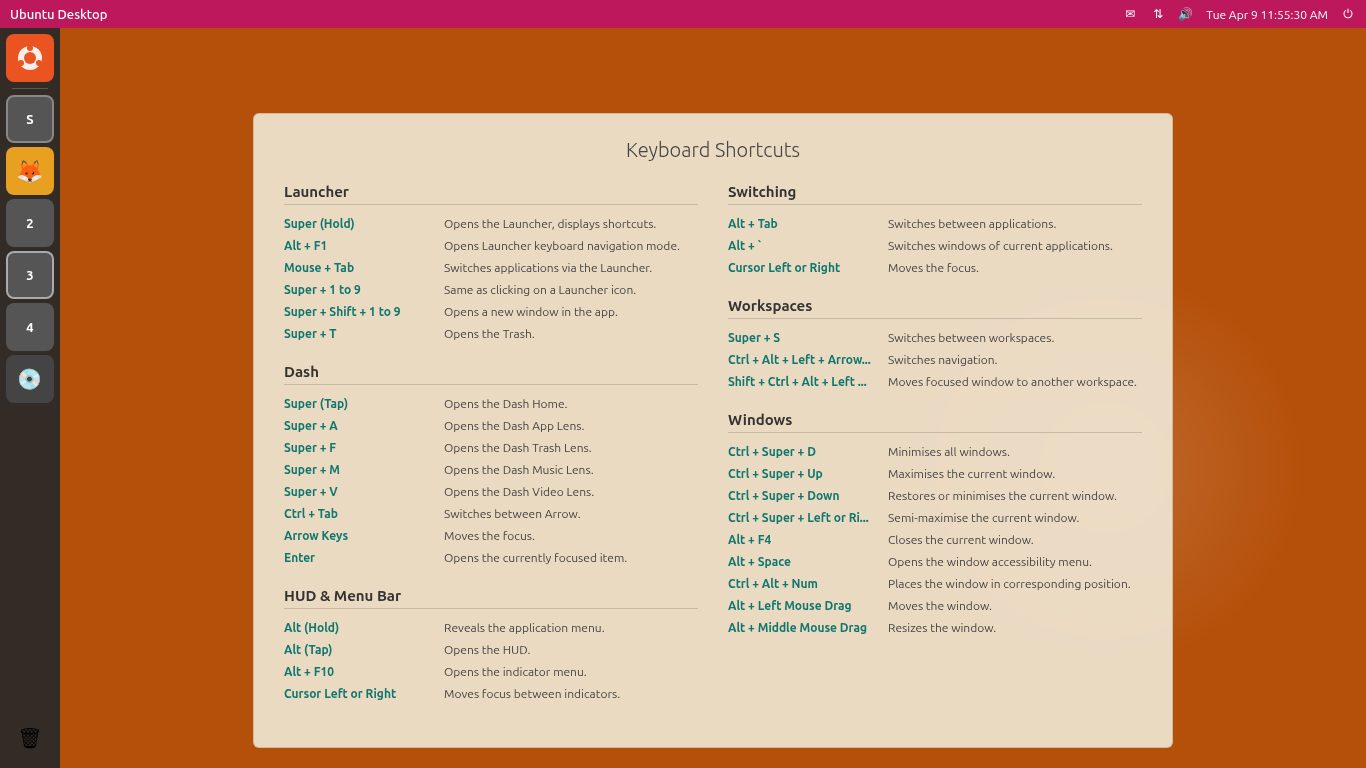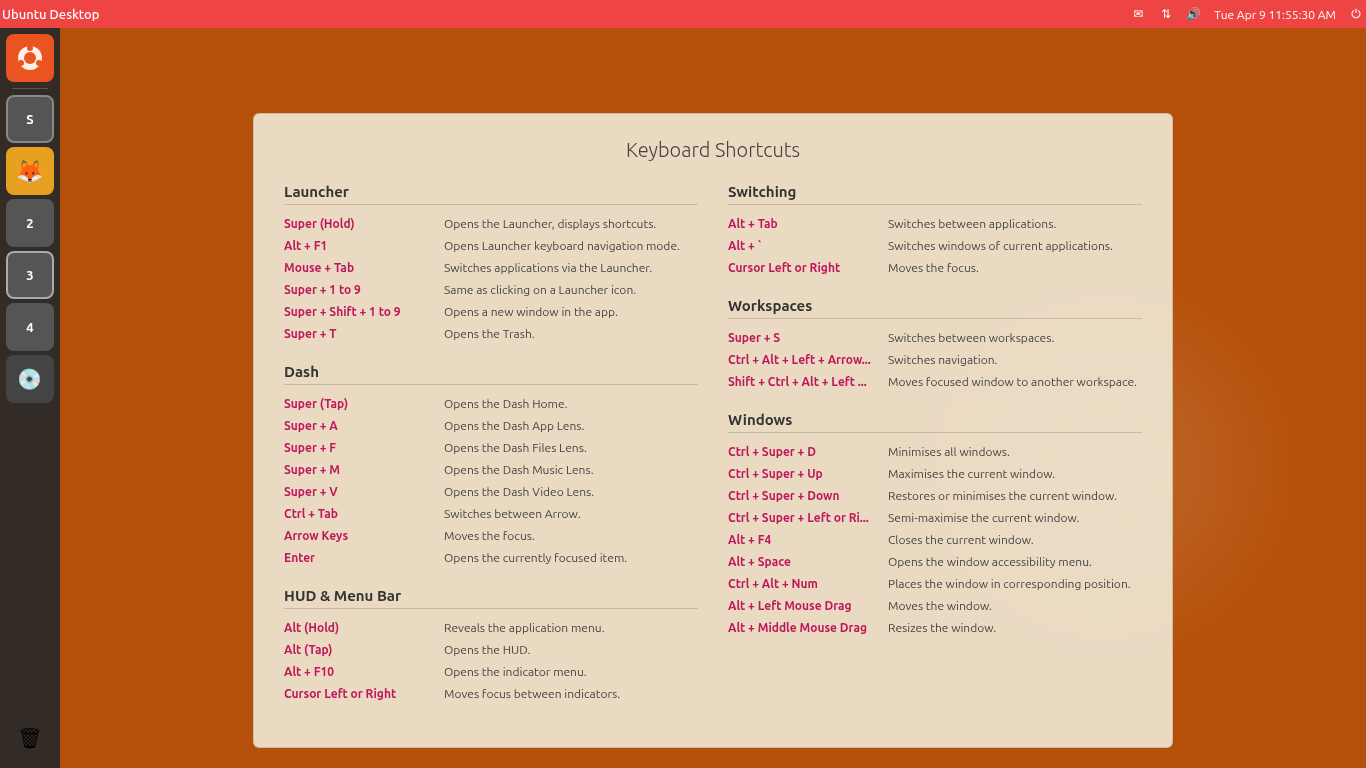--- a/index.html
+++ b/index.html
@@ -10,25 +10,25 @@
       font-family: Ubuntu, 'Segoe UI', sans-serif;
       background: #b5500a;
       position: relative;
     }
 
     
     .taskbar {
       position: absolute;
       top: 0; left: 0; right: 0;
       height: 28px;
-      background: #ef4444;
+      background: #be185d;
       display: flex;
       align-items: center;
       justify-content: space-between;
-      padding: 0 2px;
+      padding: 0 10px;
       z-index: 100;
     }
     .taskbar-left {
       font-size: 13px;
       color: #fff;
       font-weight: 500;
     }
     .taskbar-right {
       display: flex;
       align-items: center;
@@ -170,21 +170,21 @@
     .shortcut-row {
       display: flex;
       align-items: flex-start;
       margin-bottom: 4px;
       font-size: 12px;
       line-height: 1.5;
     }
     .shortcut-key {
       min-width: 160px;
       font-weight: bold;
-      color: #be185d;
+      color: #0f766e;
       padding-right: 8px;
       flex-shrink: 0;
     }
     .shortcut-desc {
       color: #444;
     }
   </style>
 </head>
 <body>
 
@@ -278,21 +278,21 @@
               <div class="shortcut-row">
                 <span class="shortcut-key">Super (Tap)</span>
                 <span class="shortcut-desc">Opens the Dash Home.</span>
               </div>
               <div class="shortcut-row">
                 <span class="shortcut-key">Super + A</span>
                 <span class="shortcut-desc">Opens the Dash App Lens.</span>
               </div>
               <div class="shortcut-row">
                 <span class="shortcut-key">Super + F</span>
-                <span class="shortcut-desc">Opens the Dash Files Lens.</span>
+                <span class="shortcut-desc">Opens the Dash Trash Lens.</span>
               </div>
               <div class="shortcut-row">
                 <span class="shortcut-key">Super + M</span>
                 <span class="shortcut-desc">Opens the Dash Music Lens.</span>
               </div>
               <div class="shortcut-row">
                 <span class="shortcut-key">Super + V</span>
                 <span class="shortcut-desc">Opens the Dash Video Lens.</span>
               </div>
               <div class="shortcut-row">

